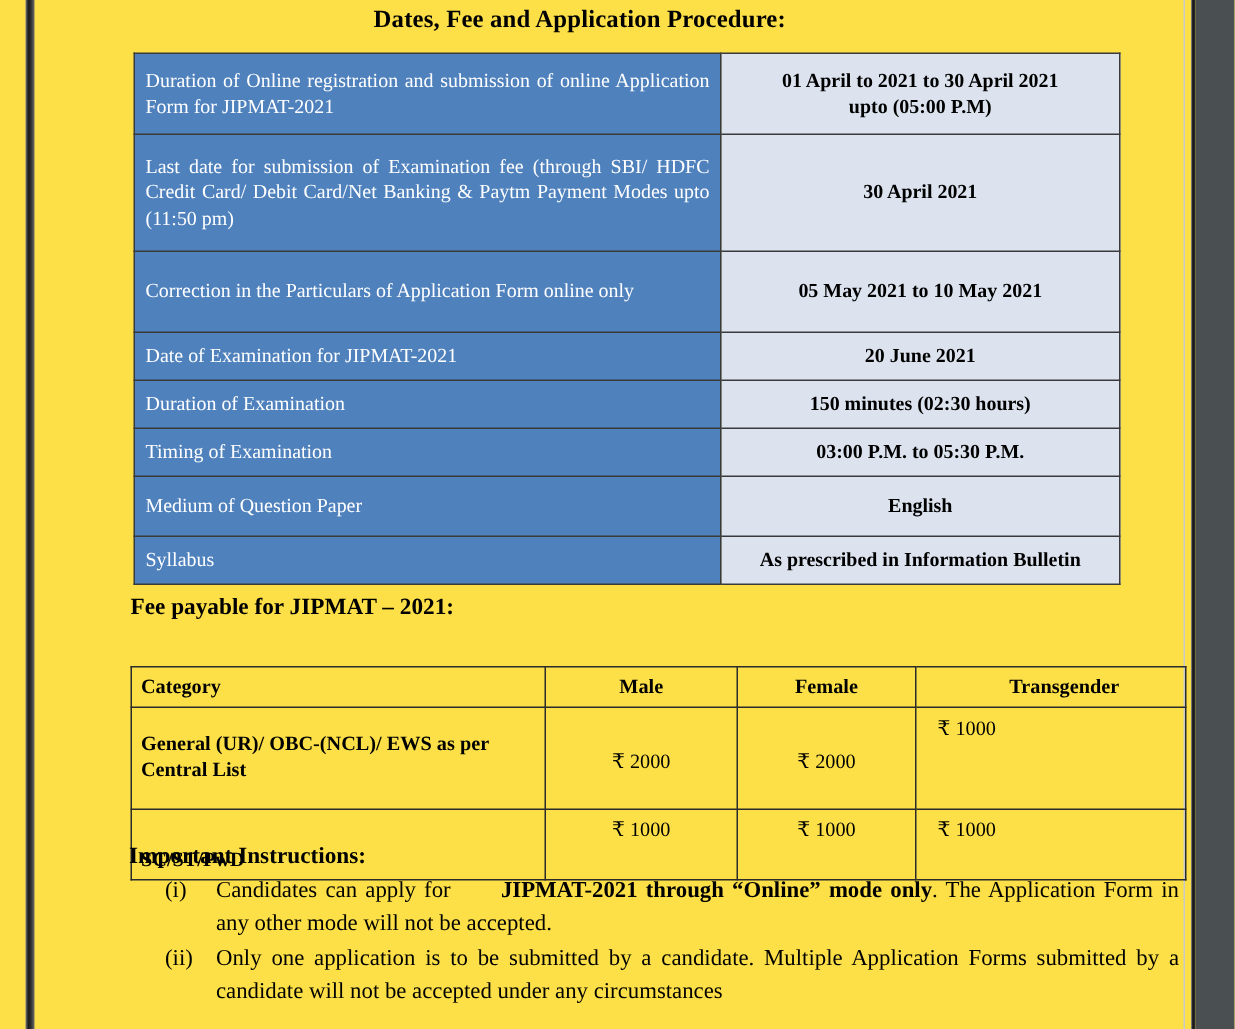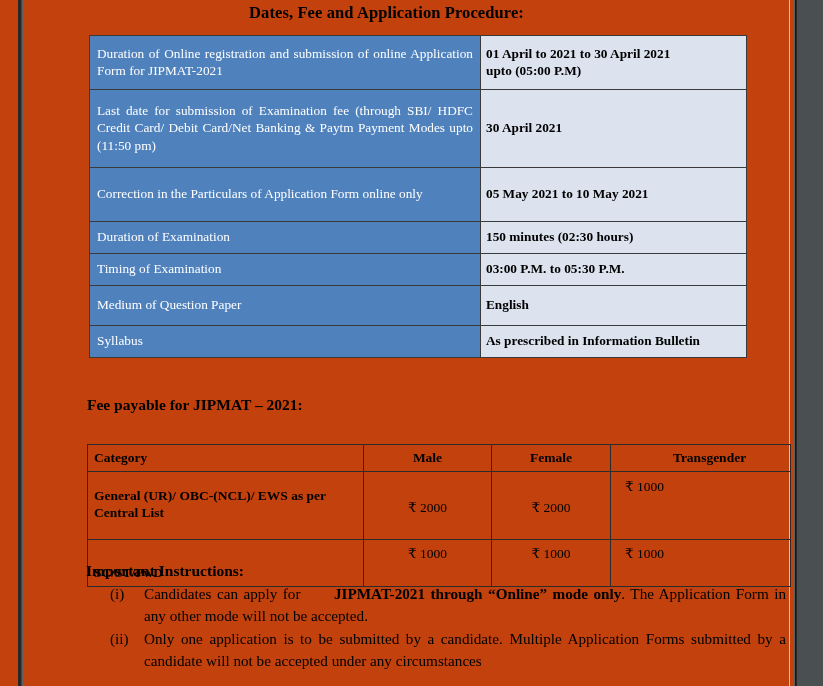--- a/index.html
+++ b/index.html
@@ -14,21 +14,21 @@
     overflow: hidden;
     font-family: "Liberation Serif", "DejaVu Serif", serif;
     color: #000000;
     position: relative;
   }
 
   
   #page-shell {
     position: absolute;
     inset: 0;
-    background: #c2410c;
+    background: #fde047;
   }
   .edge-left-dark {
     position: absolute;
     left: 17px; top: 0; width: 6px; height: 686px;
     background: linear-gradient(to right, #7e7e7e 0%, #1a1a1a 30%, #2c2c2c 60%, #6e6e6e 100%);
   }
   .edge-right-rule {
     position: absolute;
     left: 794px; top: 0; width: 3px; height: 686px;
     background: linear-gradient(to right, #9a9a9a 0%, #111111 40%, #333333 100%);
@@ -88,21 +88,21 @@
     text-align: justify;
     text-align-last: left;
     font-weight: normal;
   }
   table.sched td.label.just {
     text-align: justify;
   }
   table.sched td.value {
     background: #dce3ee;
     width: 255px;
-    text-align: left;
+    text-align: center;
     font-weight: bold;
     padding: 4px 5px 5px 5px;
   }
   table.sched tr.tall td { height: 44px; }
   table.sched tr.xtall td { height: 68px; }
   table.sched tr.short td { height: 22px; }
   table.sched tr.mid td { height: 30px; }
 
   
   .fee-heading {
@@ -228,20 +228,24 @@
               <div>upto (05:00 P.M)</div>
             </td>
           </tr>
           <tr class="xtall">
             <td class="label just">Last date for submission of Examination fee (through SBI/ HDFC Credit Card/ Debit Card/Net Banking &amp; Paytm Payment Modes upto (11:50 pm)</td>
             <td class="value">30 April 2021</td>
           </tr>
           <tr class="tall">
             <td class="label">Correction  in the Particulars of Application Form online only</td>
             <td class="value">05 May 2021 to 10 May 2021</td>
+          </tr>
+          <tr class="short">
+            <td class="label">Date of Examination for JIPMAT-2021</td>
+            <td class="value">20 June 2021</td>
           </tr>
           <tr class="short">
             <td class="label">Duration of Examination</td>
             <td class="value">150 minutes (02:30 hours)</td>
           </tr>
           <tr class="short">
             <td class="label">Timing of Examination</td>
             <td class="value">03:00 P.M. to 05:30 P.M.</td>
           </tr>
           <tr class="mid">

